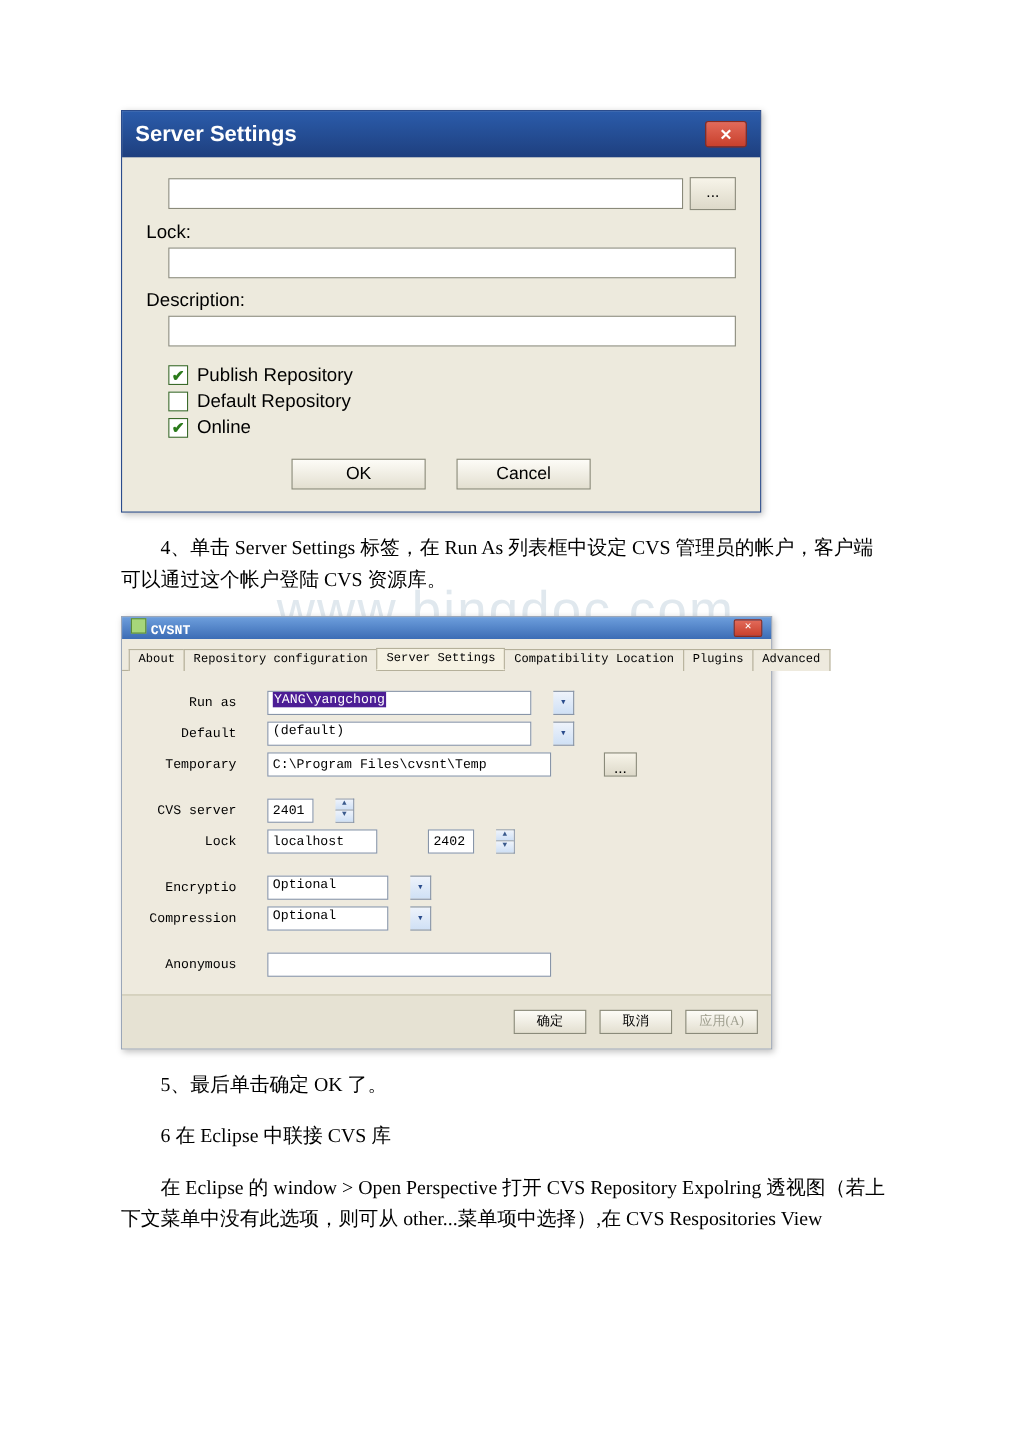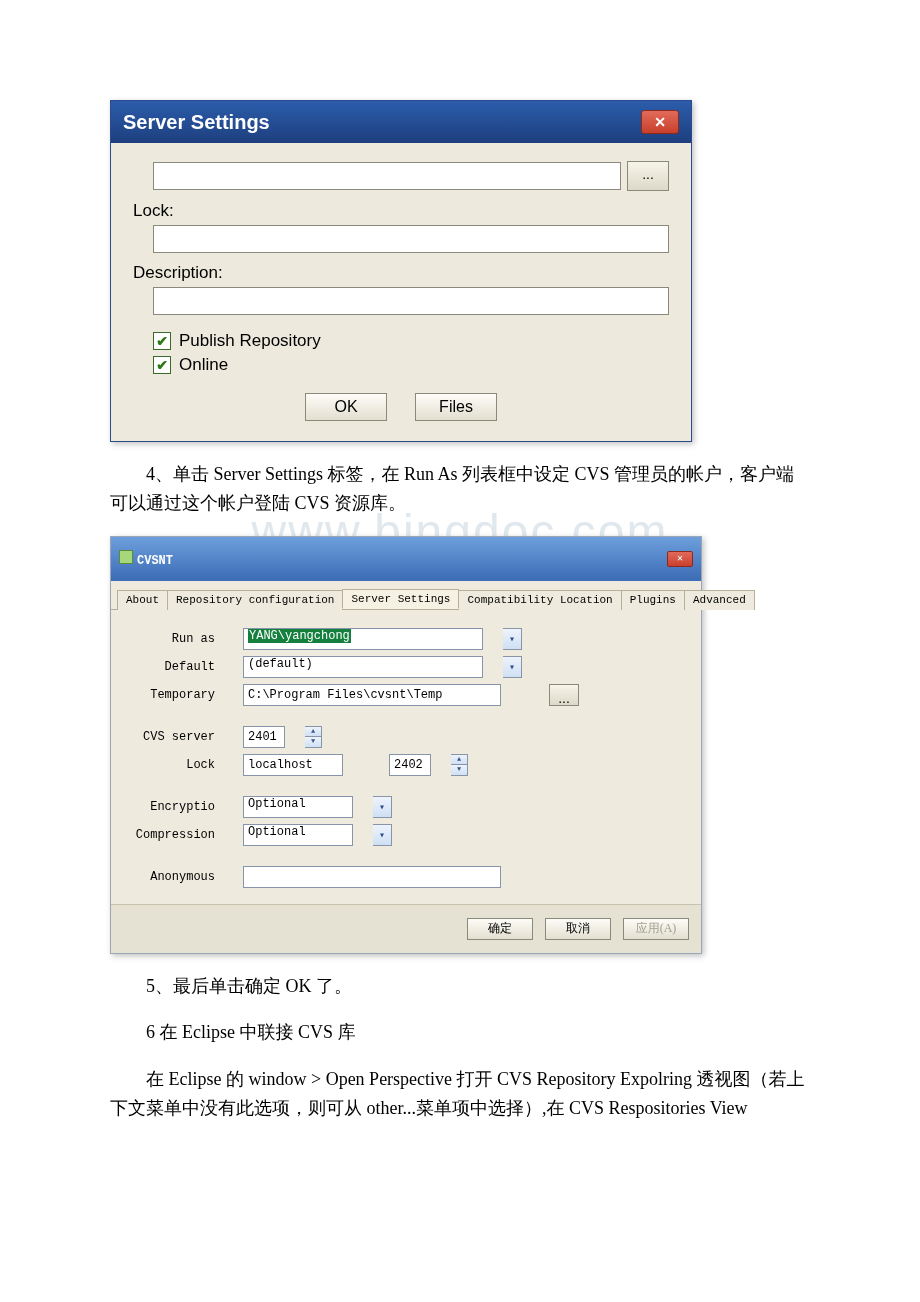--- a/index.html
+++ b/index.html
@@ -103,21 +103,21 @@
     background: #fff;
     display: inline-flex; align-items: center; justify-content: center;
     font-size: 14px; color: #2a7a1a; font-weight: bold;
     cursor: pointer;
   }
   .btn-row {
     display: flex; justify-content: center; gap: 28px;
     margin-top: 18px;
   }
   .btn {
-    width: 82px; height: 28px;
+    width: 122px; height: 28px;
     border: 1px solid #8a8a7a;
     background: linear-gradient(to bottom,#fdfcf7,#e3dfd0);
     font-size: 16px;
     cursor: pointer;
   }
 
   
   .dlg2-wrap { position: relative; }
   .dlg2 {
     width: 590px;
@@ -125,21 +125,21 @@
     border: 1px solid #9aa6b8;
     box-shadow: 2px 2px 6px rgba(0,0,0,.25);
     font-family: "SimSun", "Courier New", monospace;
     font-size: 12px;
     position: relative;
     z-index: 1;
   }
   .dlg2-title {
     background: linear-gradient(to bottom,#6d9edc,#3b6cb5);
     color: #fff;
-    padding: 12px 8px;
+    padding: 0 8px;
     height: 20px;
     display: flex; align-items: center; justify-content: space-between;
     font-size: 12px; font-weight: bold;
   }
   .dlg2-title .ico {
     display: inline-block; width: 12px; height: 12px;
     background: #a6d77a; border: 1px solid #5a8a3a;
     margin-right: 4px;
   }
   .dlg2-close {
@@ -193,21 +193,21 @@
   }
   .inp {
     height: 20px;
     border: 1px solid #8895a8;
     background: #fff;
     padding: 0 4px;
     font-size: 12px;
     font-family: inherit;
   }
   .selected-text {
-    background: #15803d; color: #fff; padding: 0 1px;
+    background: #4c1d95; color: #fff; padding: 0 1px;
   }
   .drop-caret {
     width: 18px; height: 20px;
     border: 1px solid #8895a8;
     border-left: none;
     background: linear-gradient(to bottom,#eef3fb,#cfe0f5);
     display: inline-flex; align-items: center; justify-content: center;
     color: #2a4c8c; font-size: 10px;
     cursor: pointer;
   }
@@ -265,28 +265,32 @@
       <div class="fld-row">
         <input class="txt indent" value="" style="">
       </div>
 
       <div class="chk-block">
         <div class="chk-row">
           <span class="chk">✔</span>
           <span>Publish Repository</span>
         </div>
         <div class="chk-row">
+          <span class="chk"></span>
+          <span>Default Repository</span>
+        </div>
+        <div class="chk-row">
           <span class="chk">✔</span>
           <span>Online</span>
         </div>
       </div>
 
       <div class="btn-row">
         <button class="btn">OK</button>
-        <button class="btn">Files</button>
+        <button class="btn">Cancel</button>
       </div>
     </div>
   </div>
 
   <p class="doc-text">4、单击 Server Settings 标签，在 Run As 列表框中设定 CVS 管理员的帐户，客户端可以通过这个帐户登陆 CVS 资源库。</p>
 
   <div class="dlg2-wrap">
     <div class="watermark" style="top:-32px;">www.bingdoc.com</div>
 
     <div class="dlg2">

